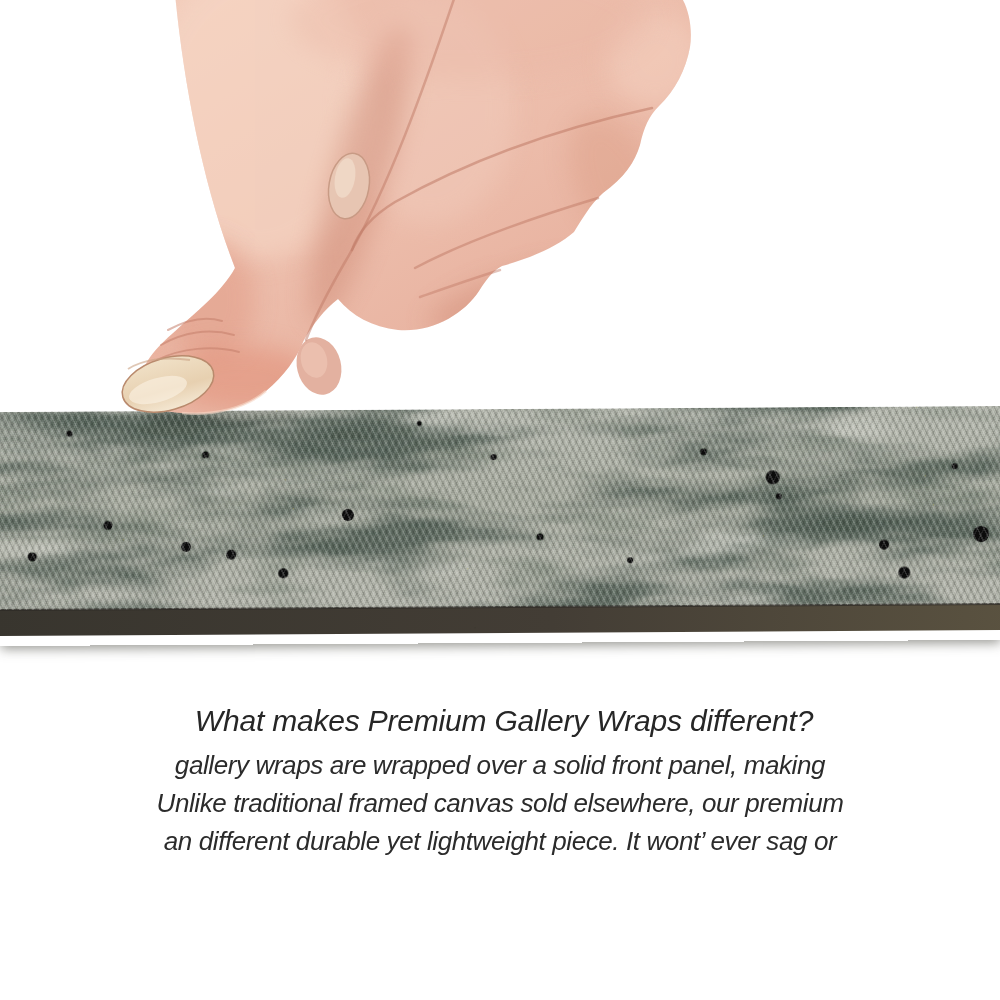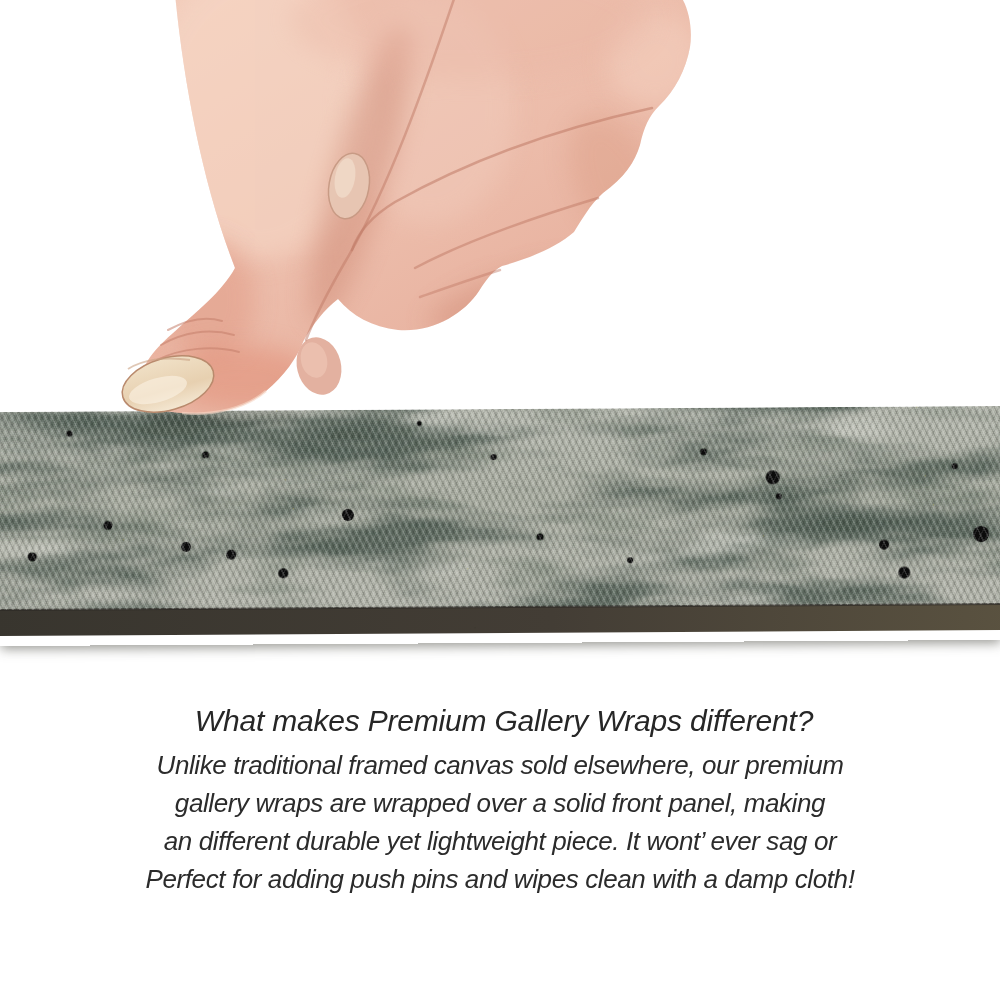--- a/index.html
+++ b/index.html
@@ -248,20 +248,19 @@
       <ellipse cx="158" cy="390" rx="30" ry="12" fill="#fdf6e9" opacity="0.55" transform="rotate(-16 158 390)"></ellipse>
       <path d="M 128,369 C 142,360 165,356 190,360" fill="none" stroke="#caa184" stroke-width="2" opacity="0.6"></path>
     </g>
 
     <path d="M 182,413 C 214,416 246,408 266,391" fill="none" stroke="#f6d9c8" stroke-width="2.5" opacity="0.6"></path>
   </svg>
 
   <div class="caption">
     <div class="heading">What makes Premium Gallery Wraps different?</div>
     <div class="body">
+      <div class="line">gallery wraps are wrapped over a solid front panel, making</div>
       <div class="line">Unlike traditional framed canvas sold elsewhere, our premium</div>
-      <div class="line">gallery wraps are wrapped over a solid front panel, making</div>
       <div class="line">an different durable yet lightweight piece. It wont’ ever sag or</div>
-      <div class="line">Perfect for adding push pins and wipes clean with a damp cloth!</div>
     </div>
   </div>
 
 </div>
 
 </body></html>

